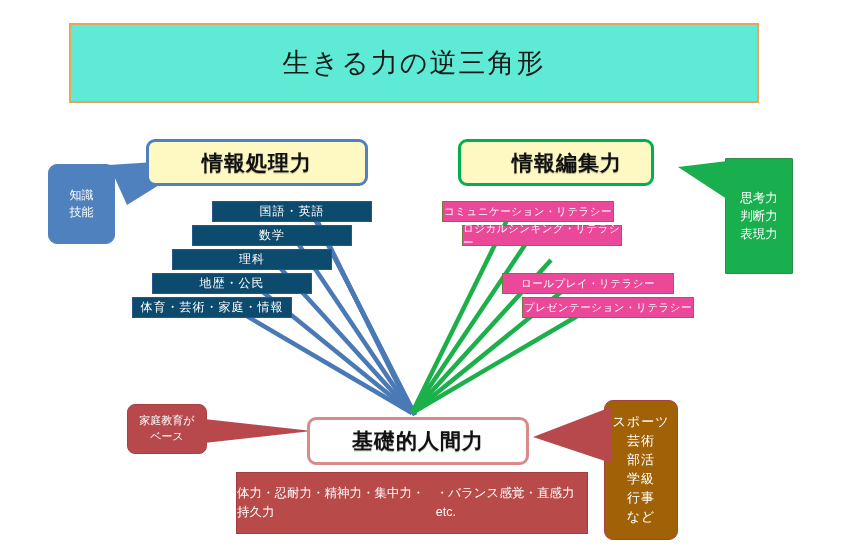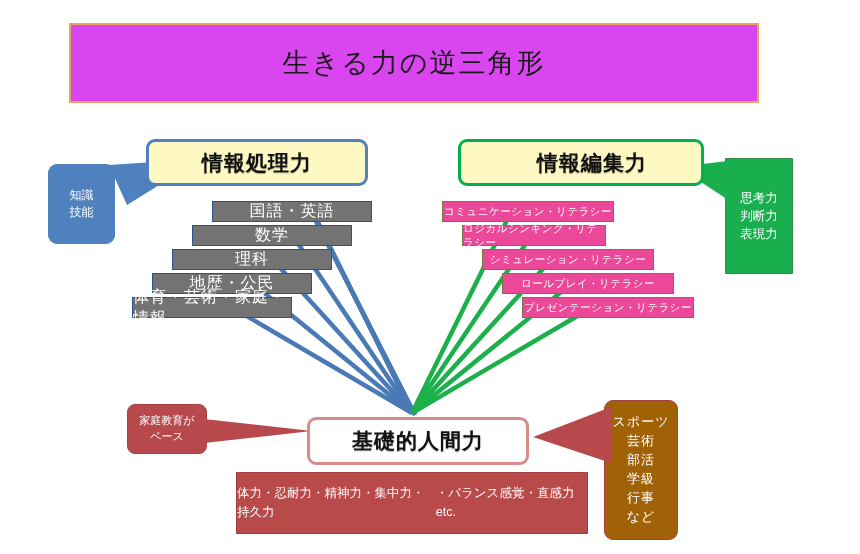--- a/index.html
+++ b/index.html
@@ -18,21 +18,21 @@
     overflow: hidden;
   }
 
   
   .title-box {
     position: absolute;
     left: 69px;
     top: 23px;
     width: 690px;
     height: 80px;
-    background: #d946ef;
+    background: #5eead4;
     border: 2px solid #e8a45c;
     box-sizing: border-box;
     display: flex;
     align-items: center;
     justify-content: center;
   }
   .title-text {
     font-size: 27px;
     color: #1a1a1a;
     letter-spacing: 2px;
@@ -48,21 +48,21 @@
     align-items: center;
     justify-content: center;
     font-weight: bold;
     color: #111111;
     font-size: 21px;
     letter-spacing: 1px;
     text-shadow: 0 1px 1px rgba(0,0,0,0.35);
     z-index: 6;
   }
   .head-left  { left: 146px; top: 139px; width: 222px; height: 47px; border: 3px solid #4e81bd; }
-  .head-right { left: 458px; top: 139px; width: 246px; height: 47px; border: 3px solid #00b050; padding-left: 22px; }
+  .head-right { left: 458px; top: 139px; width: 196px; height: 47px; border: 3px solid #00b050; padding-left: 22px; }
 
   
   .callout {
     position: absolute;
     box-sizing: border-box;
     color: #ffffff;
     display: flex;
     flex-direction: column;
     align-items: center;
     justify-content: center;
@@ -105,24 +105,25 @@
     position: absolute;
     box-sizing: border-box;
     display: flex;
     align-items: center;
     justify-content: center;
     color: #ffffff;
     height: 21px;
     z-index: 4;
   }
   .bar-blue {
-    background: #737373;
+    background: #0c4a6e;
     border: 1px solid #2a5589;
-    font-size: 16px;
-    letter-spacing: 1px;
+    font-size: 12px;
+    letter-spacing: 1px;
+    text-align: right;
   }
   .bar-green {
     background: #ec4899;
     border: 1px solid #6f7b3c;
     font-size: 10.5px;
     letter-spacing: 0.5px;
   }
 
   
   #lattice { position: absolute; left: 0; top: 0; width: 860px; height: 554px; z-index: 2; }
@@ -225,25 +226,22 @@
   <div class="bar bar-blue" style="left:152px; top:273px; width:160px;">
     <span>地歴・公民</span>
   </div>
   <div class="bar bar-blue" style="left:132px; top:297px; width:160px;">
     <span>体育・芸術・家庭・情報</span>
   </div>
 
   <div class="bar bar-green" style="left:442px; top:201px; width:172px;">
     <span>コミュニケーション・リテラシー</span>
   </div>
-  <div class="bar bar-green" style="left:462px; top:225px; width:144px;">
+  <div class="bar bar-green" style="left:462px; top:225px; width:160px;">
     <span>ロジカルシンキング・リテラシー</span>
-  </div>
-  <div class="bar bar-green" style="left:482px; top:249px; width:172px;">
-    <span>シミュレーション・リテラシー</span>
   </div>
   <div class="bar bar-green" style="left:502px; top:273px; width:172px;">
     <span>ロールプレイ・リテラシー</span>
   </div>
   <div class="bar bar-green" style="left:522px; top:297px; width:172px;">
     <span>プレゼンテーション・リテラシー</span>
   </div>
 
   <div class="callout callout-family">
     <svg class="tail" style="left:76px; top:12px; width:110px; height:32px;" viewBox="0 0 110 32">

